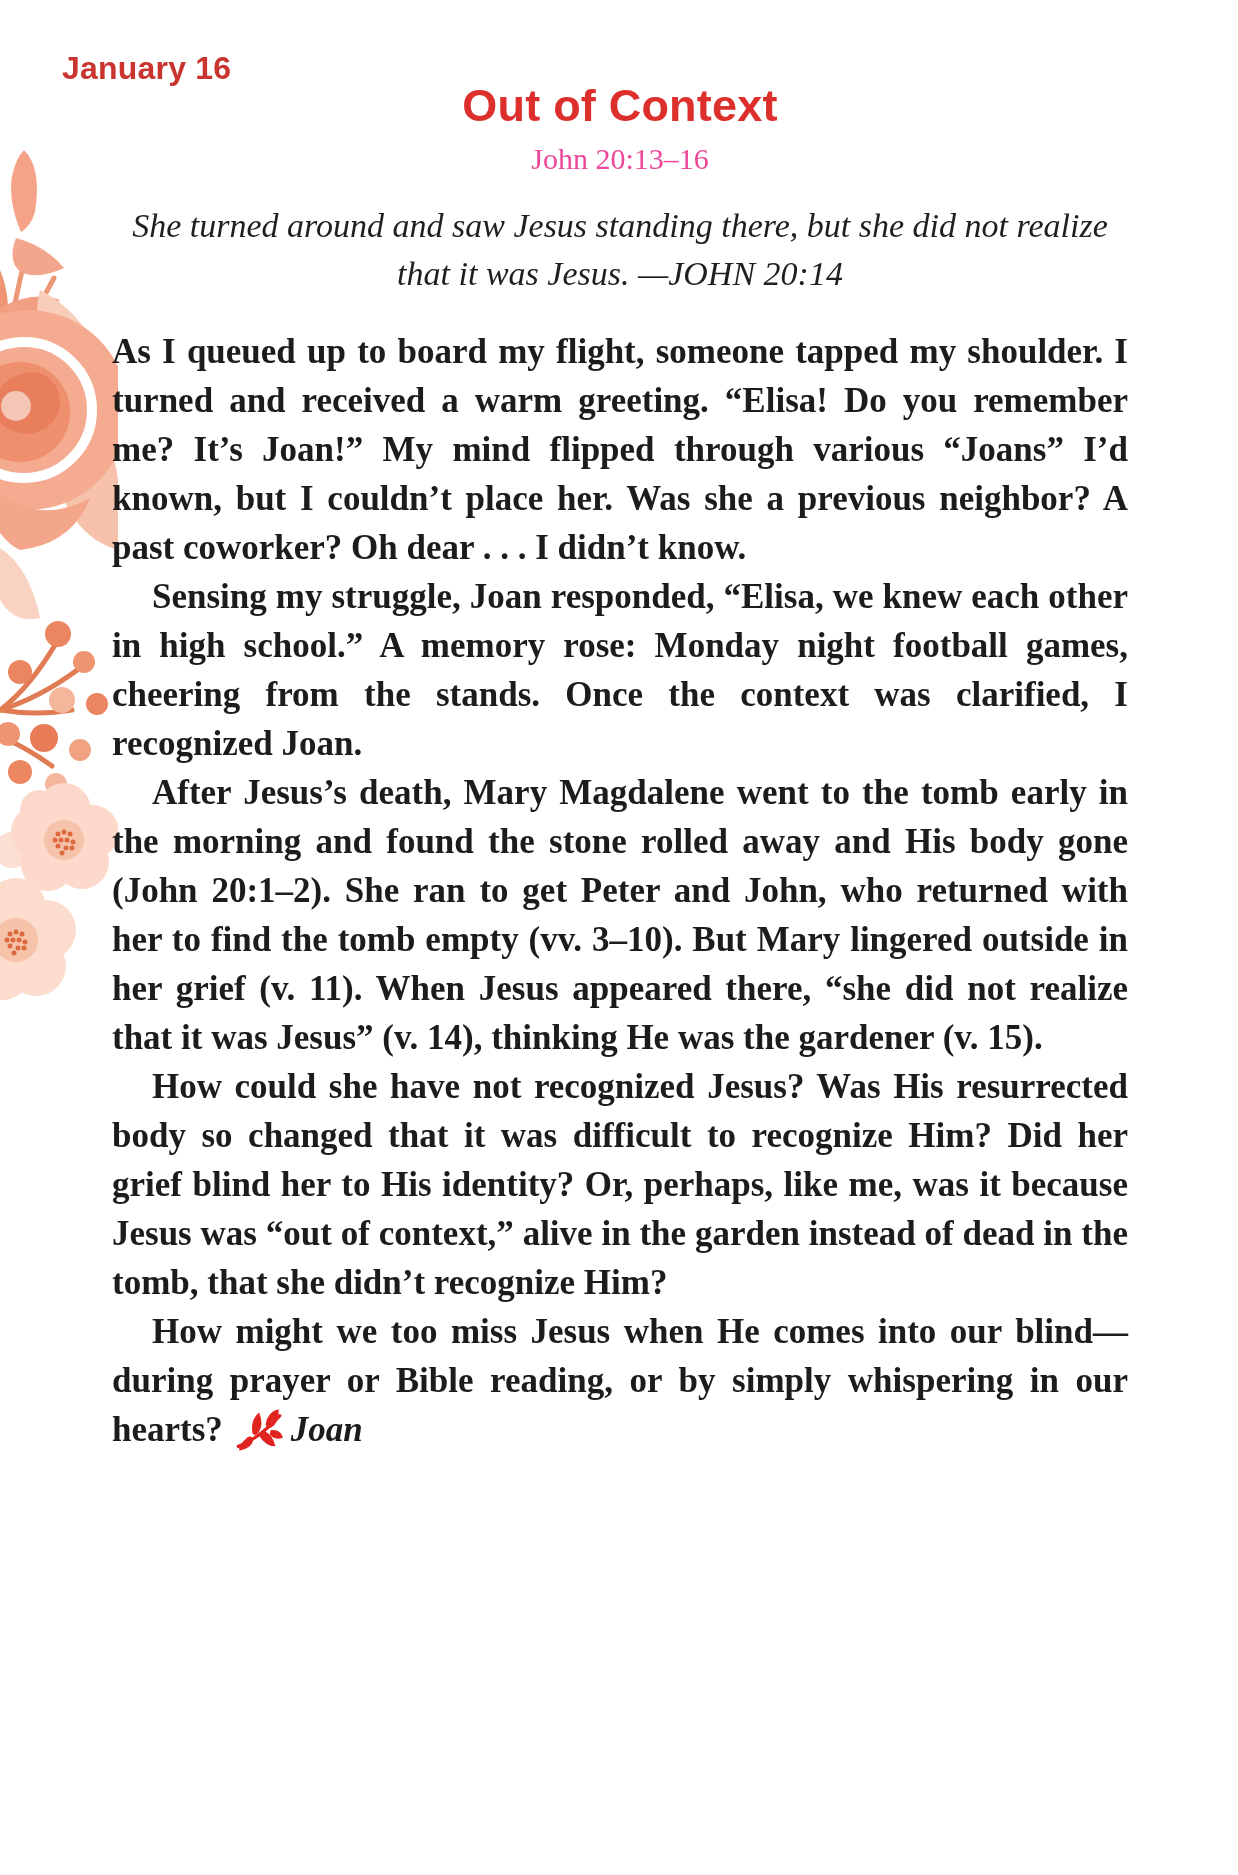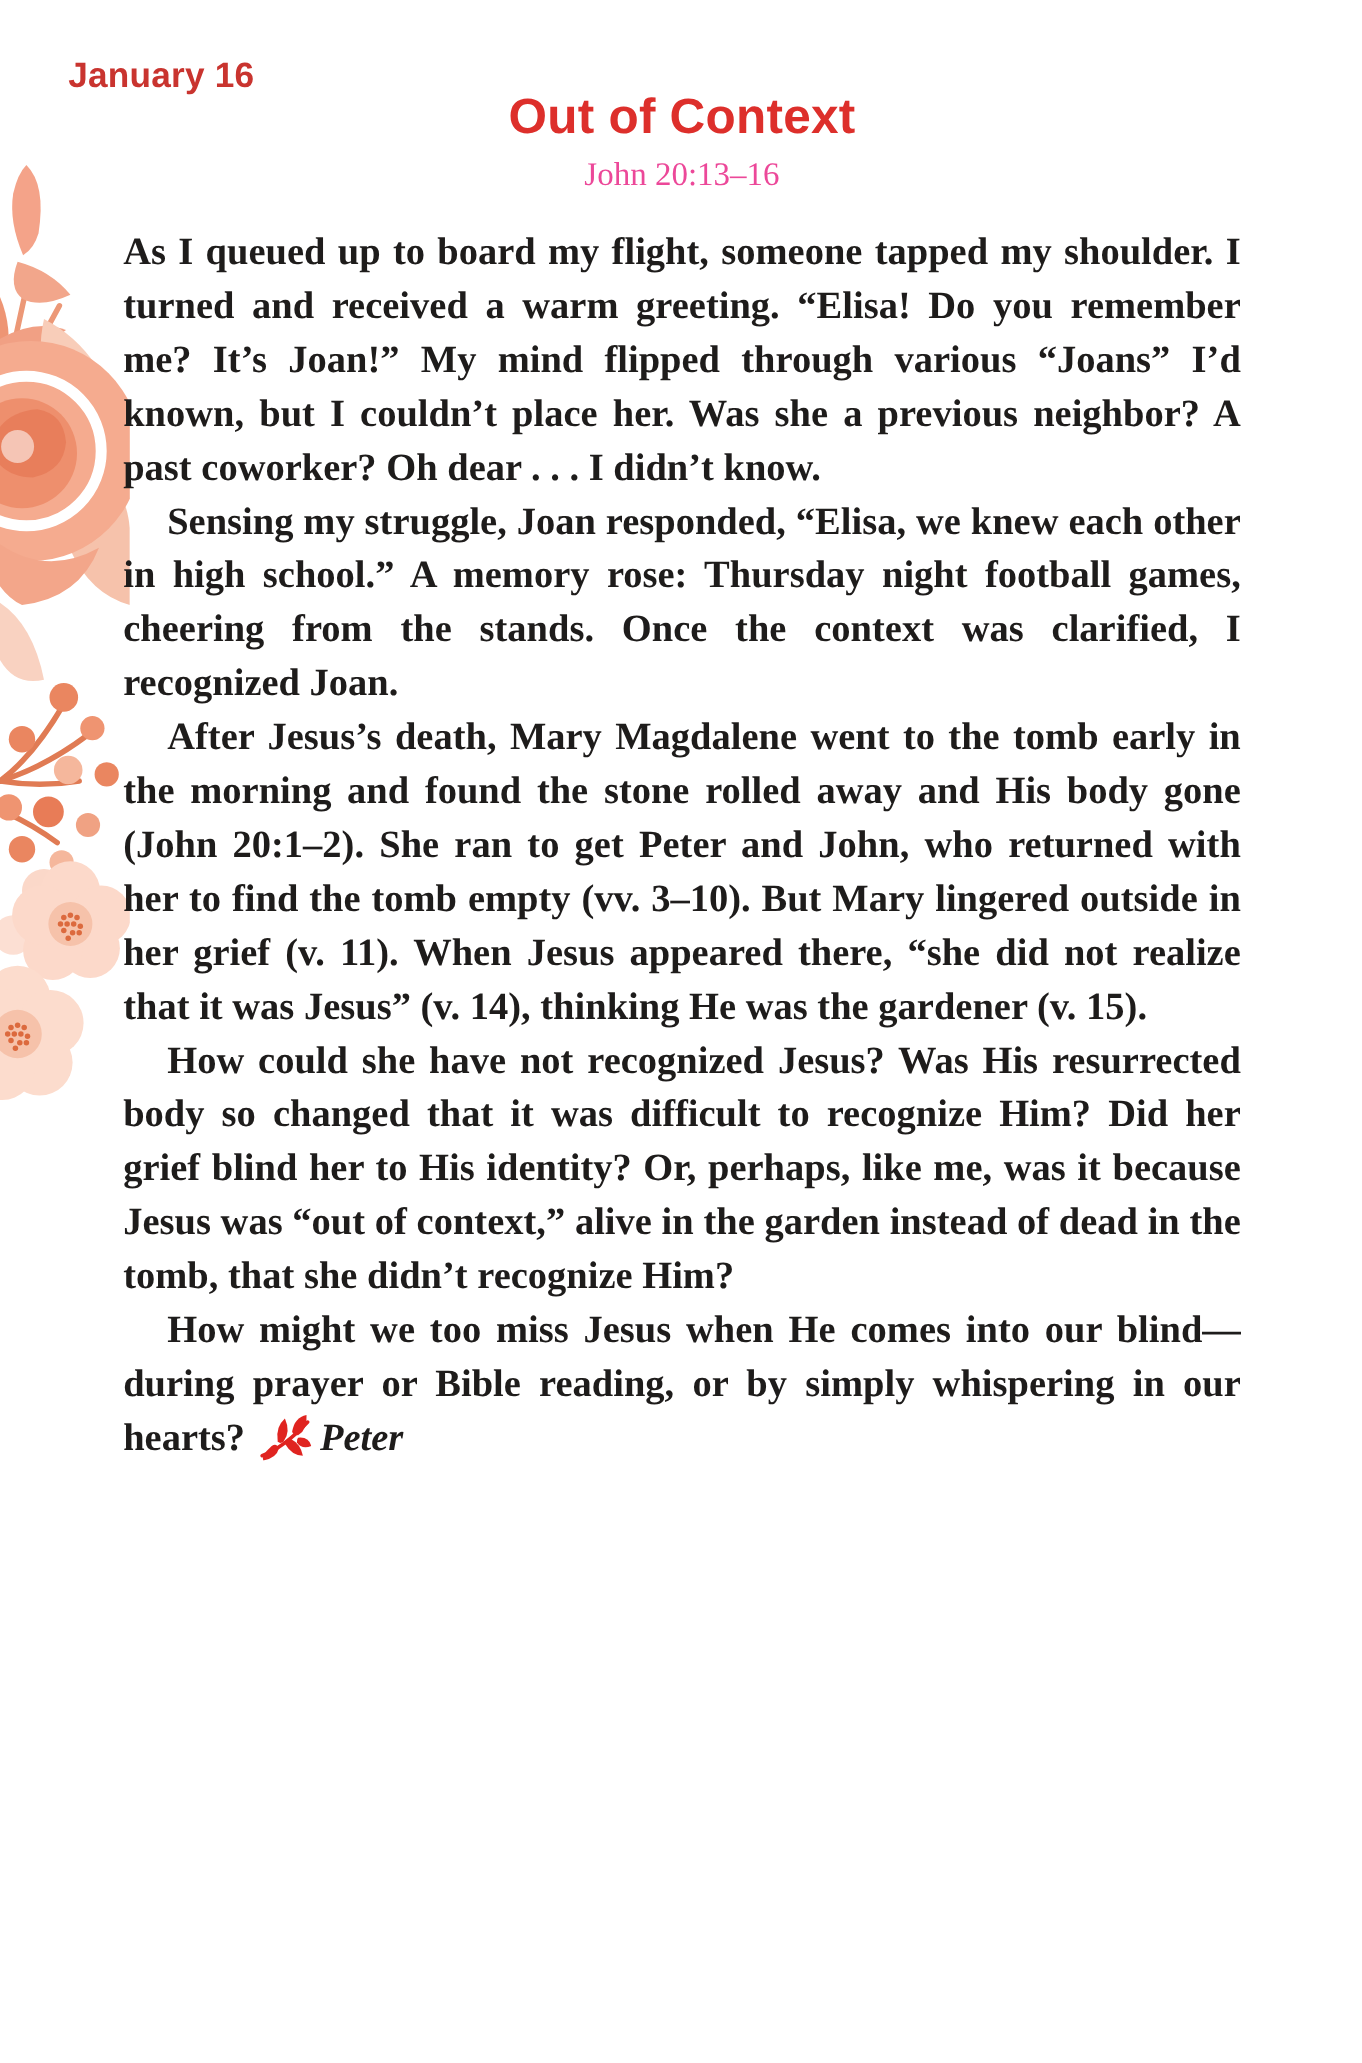--- a/index.html
+++ b/index.html
@@ -131,30 +131,32 @@
       </g>
     </g>
   </svg>
 
   <p class="date">January 16</p>
 
   <div class="content">
     <h1 class="title">Out of Context</h1>
     <p class="passage">John 20:13–16</p>
 
+    <p class="verse"><span>She turned around and saw Jesus standing there, but she did not realize that it was Jesus.</span>
+      <span class="citation">—JOHN 20:14</span></p>
 
     <div class="body-text">
       <p class="first">As I queued up to board my flight, someone tapped my shoulder. I turned and received a warm greeting. “Elisa! Do you remember me? It’s Joan!” My mind flipped through various “Joans” I’d known, but I couldn’t place her. Was she a previous neighbor? A past coworker? Oh dear . . . I didn’t know.</p>
-      <p>Sensing my struggle, Joan responded, “Elisa, we knew each other in high school.” A memory rose: Thursday night football games, cheering from the stands. Once the context was clarified, I recognized Joan.</p>
+      <p>Sensing my struggle, Joan responded, “Elisa, we knew each other in high school.” A memory rose: Monday night football games, cheering from the stands. Once the context was clarified, I recognized Joan.</p>
       <p>After Jesus’s death, Mary Magdalene went to the tomb early in the morning and found the stone rolled away and His body gone (John 20:1–2). She ran to get Peter and John, who returned with her to find the tomb empty (vv. 3–10). But Mary lingered outside in her grief (v. 11). When Jesus appeared there, “she did not realize that it was Jesus” (v. 14), thinking He was the gardener (v. 15).</p>
       <p>How could she have not recognized Jesus? Was His resurrected body so changed that it was difficult to recognize Him? Did her grief blind her to His identity? Or, perhaps, like me, was it because Jesus was “out of context,” alive in the garden instead of dead in the tomb, that she didn’t recognize Him?</p>
       <p><span>How might we too miss Jesus when He comes into our blind—during prayer or Bible reading, or by simply whispering in our hearts?</span><svg class="signature-leaf" viewBox="0 0 44 38" aria-hidden="true">
             <path d="M3 34 C14 30 26 22 41 6" stroke="#e02420" stroke-width="3" fill="none" stroke-linecap="round"></path>
             <path d="M11 26 Q2 34 4 38 Q15 36 17 28 Q15 23 11 26 Z" fill="#e02420"></path>
             <path d="M16 22 Q14 10 22 3 Q27 14 21 22 Q18 25 16 22 Z" fill="#e02420"></path>
             <path d="M22 24 Q28 34 37 34 Q35 24 27 20 Q23 21 22 24 Z" fill="#e02420"></path>
             <path d="M28 14 Q30 2 40 0 Q41 12 33 17 Q29 17 28 14 Z" fill="#e02420"></path>
             <path d="M33 19 Q42 18 44 26 Q36 29 32 23 Q32 20 33 19 Z" fill="#e02420"></path>
-          </svg><span class="author">Peter</span></p>
+          </svg><span class="author">Joan</span></p>
     </div>
   </div>
 
 </div>
 
 </body></html>

